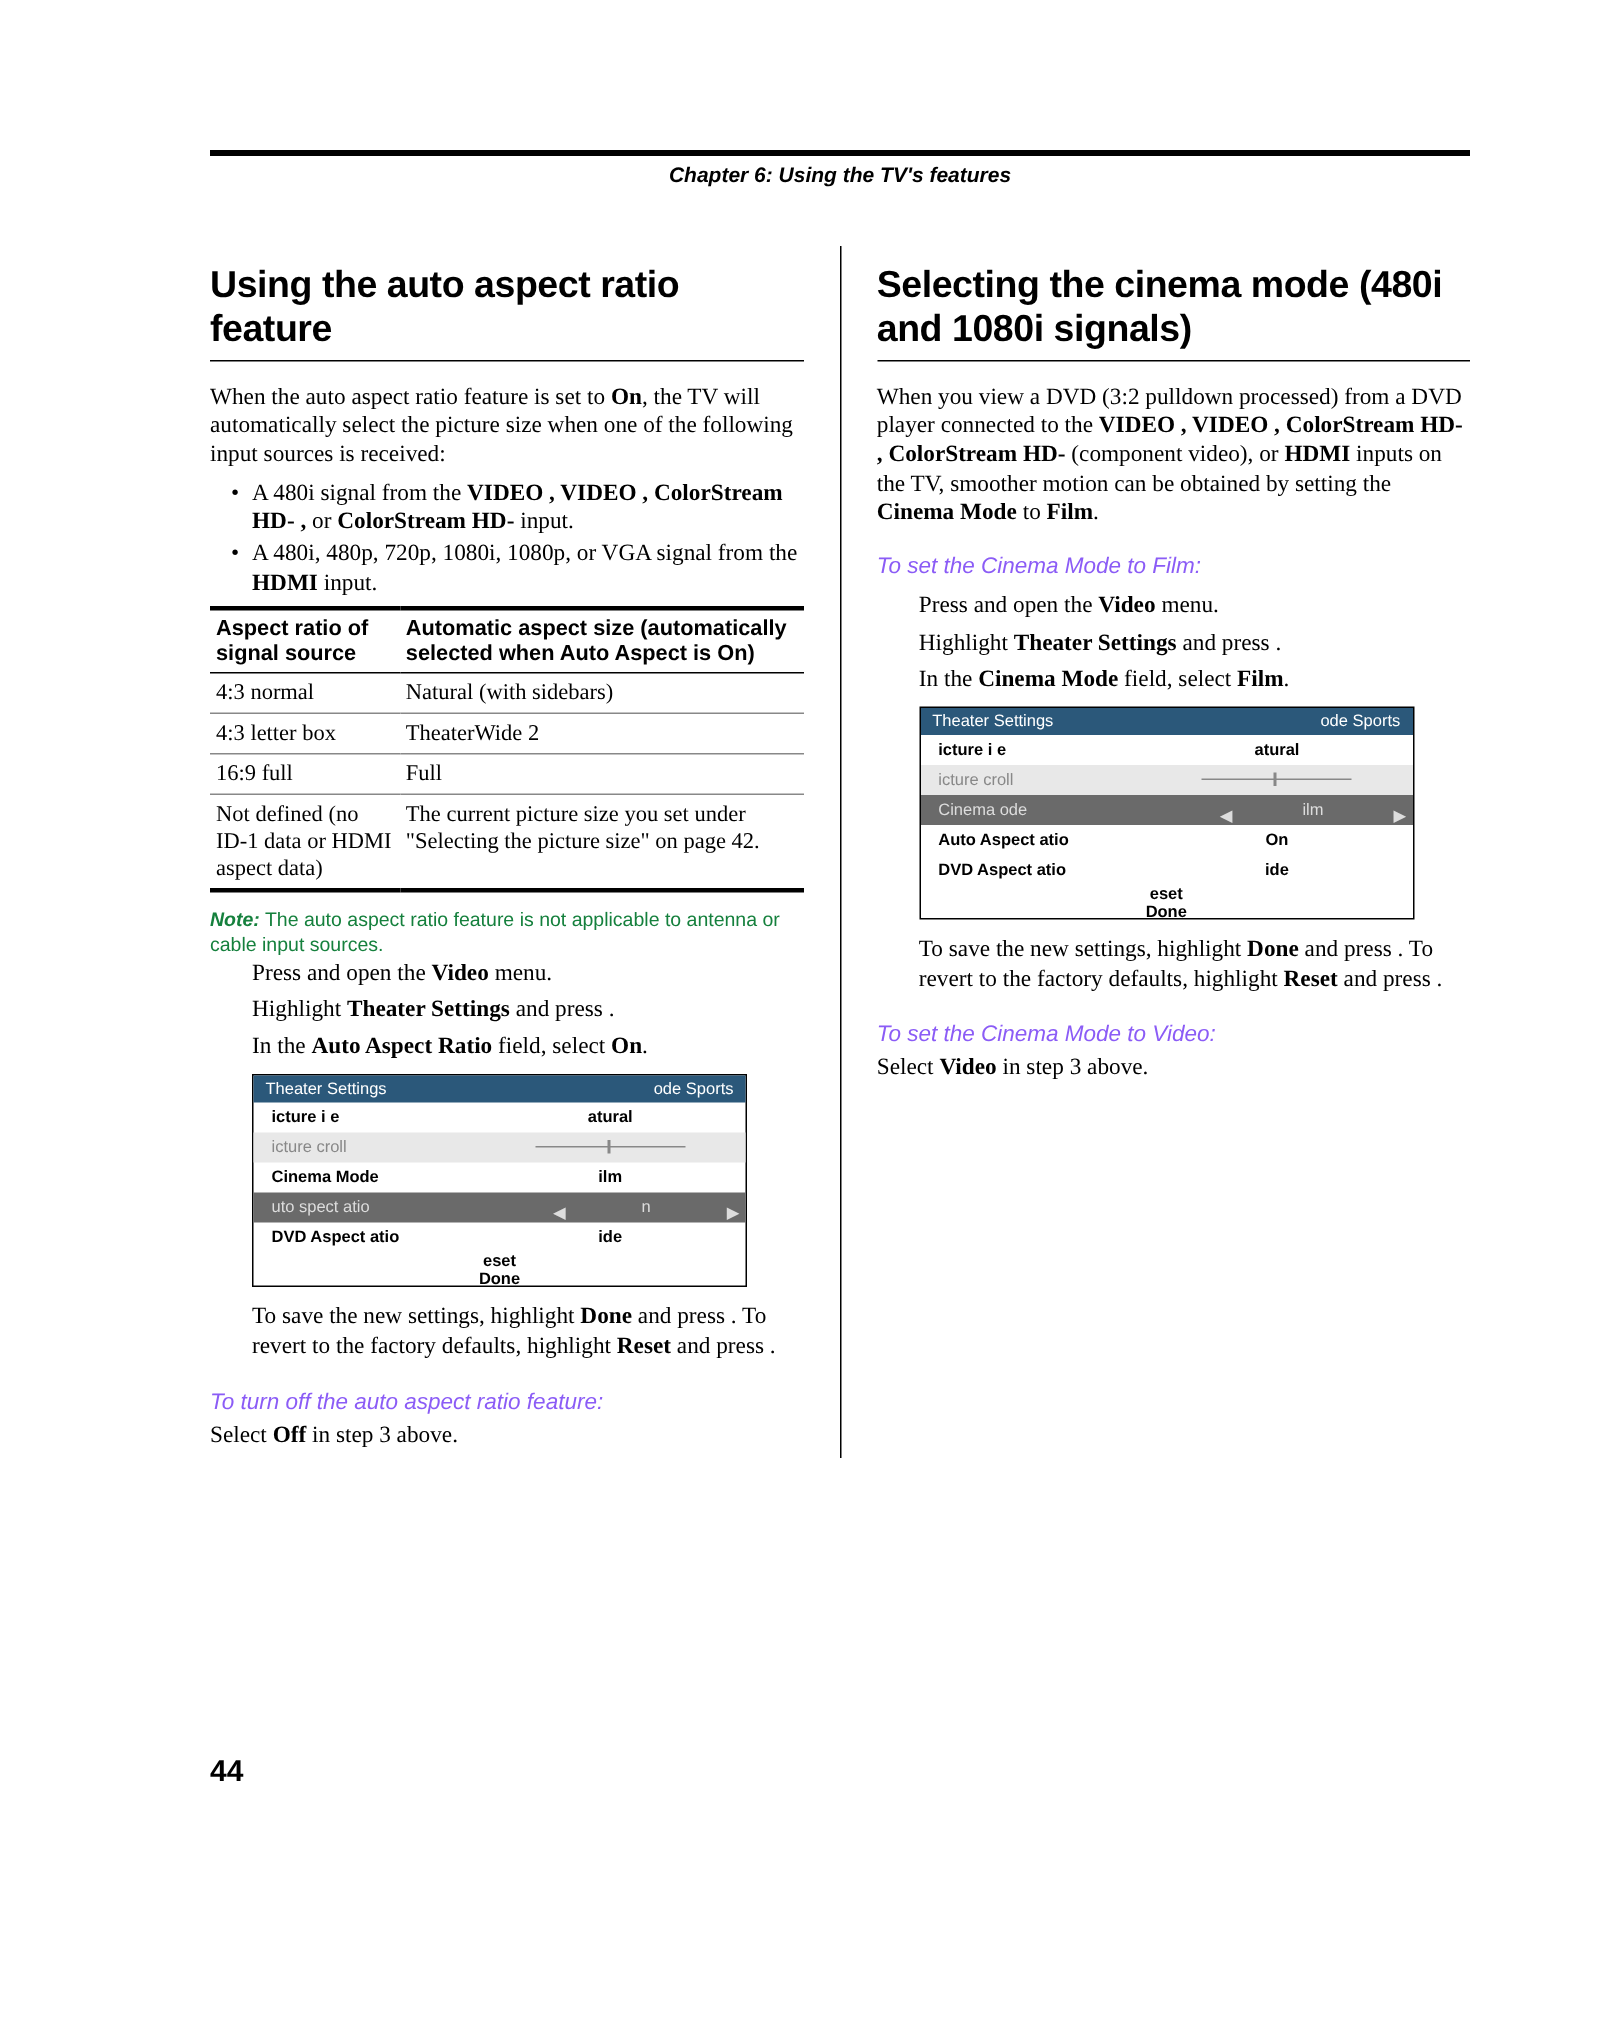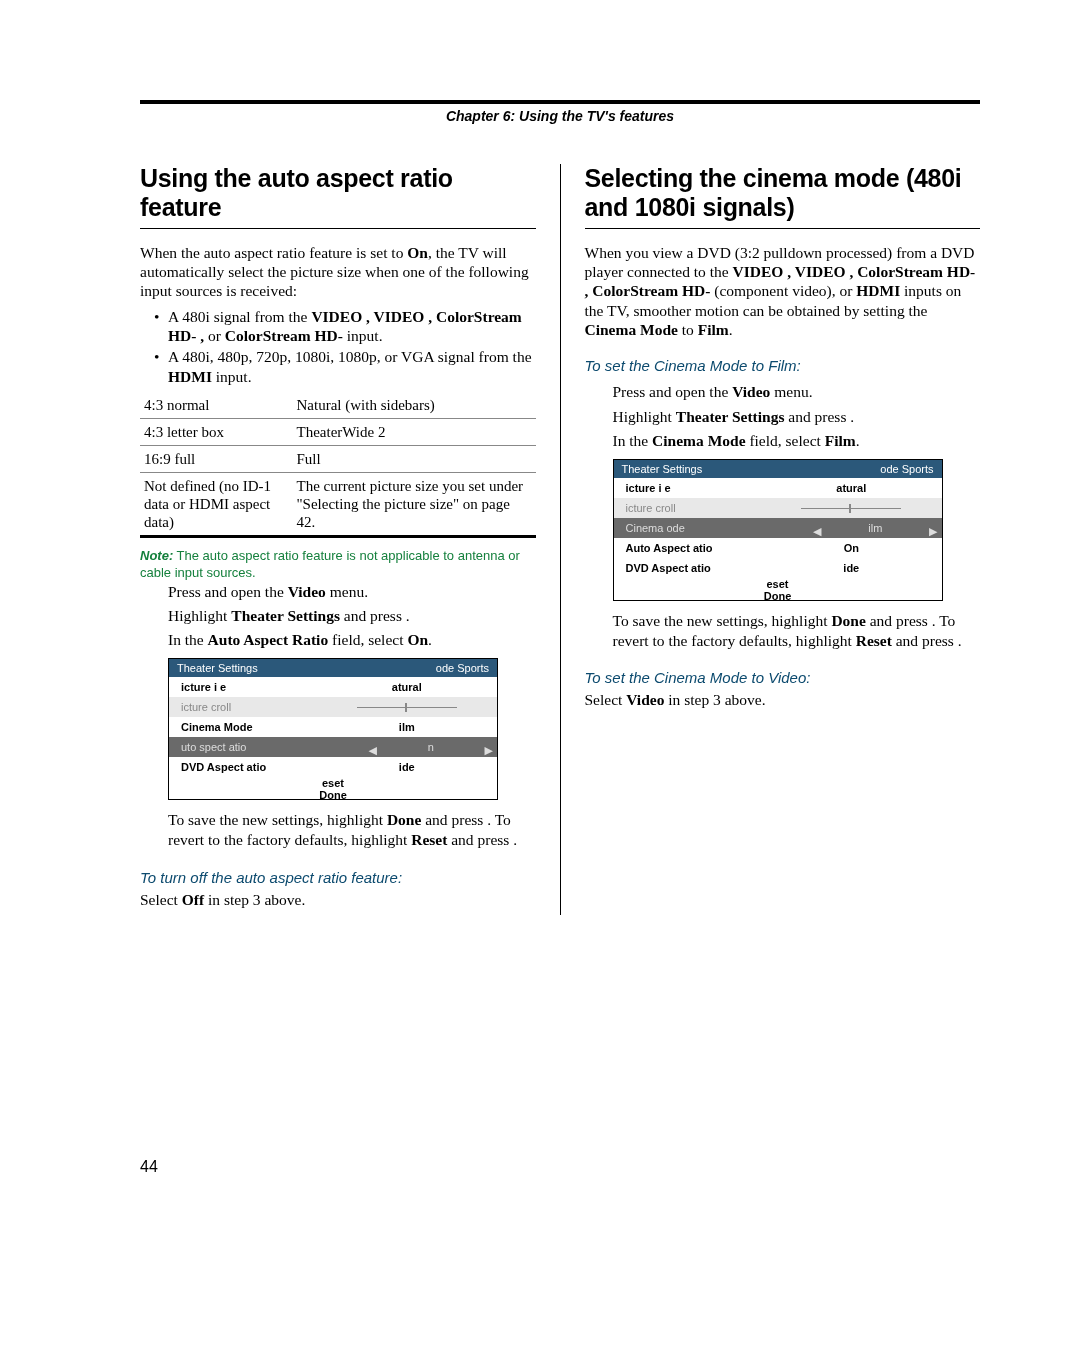--- a/index.html
+++ b/index.html
@@ -30,20 +30,21 @@
     text-align: center;
     margin-bottom: 40px;
   }
   .columns {
     display: flex;
     gap: 24px;
   }
   .col {
     flex: 1;
     min-width: 0;
+    margin-top: 12px;
   }
   .divider {
     width: 1px;
     background: #000;
     align-self: stretch;
   }
   h1.section {
     font-family: Arial, Helvetica, sans-serif;
     font-weight: 800;
     font-size: 25px;
@@ -110,21 +111,21 @@
     margin-top: 10px;
   }
   .note .note-label {
     font-weight: bold;
     font-style: italic;
   }
   .subhead {
     font-family: Arial, Helvetica, sans-serif;
     font-style: italic;
     font-size: 15px;
-    color: #0c4a6e;
+    color: #8b5cf6;
     margin-top: 18px;
     margin-bottom: 8px;
   }
   .steps {
     padding-left: 28px;
   }
   .steps p {
     font-size: 15.5px;
     line-height: 1.3;
     margin-bottom: 4px;
@@ -201,24 +202,24 @@
     flex-direction: column;
   }
   .osd-footer .half {
     flex: 1;
     text-align: center;
     font-weight: bold;
   }
   .page-num {
     position: absolute;
     left: 140px;
-    bottom: 55px;
-    font-family: Arial, Helvetica, sans-serif;
-    font-weight: normal;
-    font-size: 16px;
+    bottom: 38px;
+    font-family: Arial, Helvetica, sans-serif;
+    font-weight: bold;
+    font-size: 20px;
   }
   .b { font-weight: bold; }
 </style>
 </head>
 <body>
 
 <div class="page">
   <div class="chapter-bar"></div>
   <div class="chapter-title">Chapter 6: Using the TV's features</div>
 
@@ -235,20 +236,24 @@
         <li>
           <span>A 480i signal from the </span><span class="b">VIDEO , VIDEO , ColorStream HD- , </span><span>or </span><span class="b">ColorStream HD-</span><span> input.</span>
         </li>
         <li>
           <span>A 480i, 480p, 720p, 1080i, 1080p, or VGA signal from the </span><span class="b">HDMI</span><span> input.</span>
         </li>
       </ul>
 
       <table class="aspect">
         <tbody>
+            <tr>
+          <th style="width:32%">Aspect ratio of signal source</th>
+          <th>Automatic aspect size (automatically selected when Auto Aspect is On)</th>
+        </tr>
         <tr>
           <td>4:3 normal</td>
           <td>Natural (with sidebars)</td>
         </tr>
         <tr>
           <td>4:3 letter box</td>
           <td>TheaterWide 2</td>
         </tr>
         <tr>
           <td>16:9 full</td>

